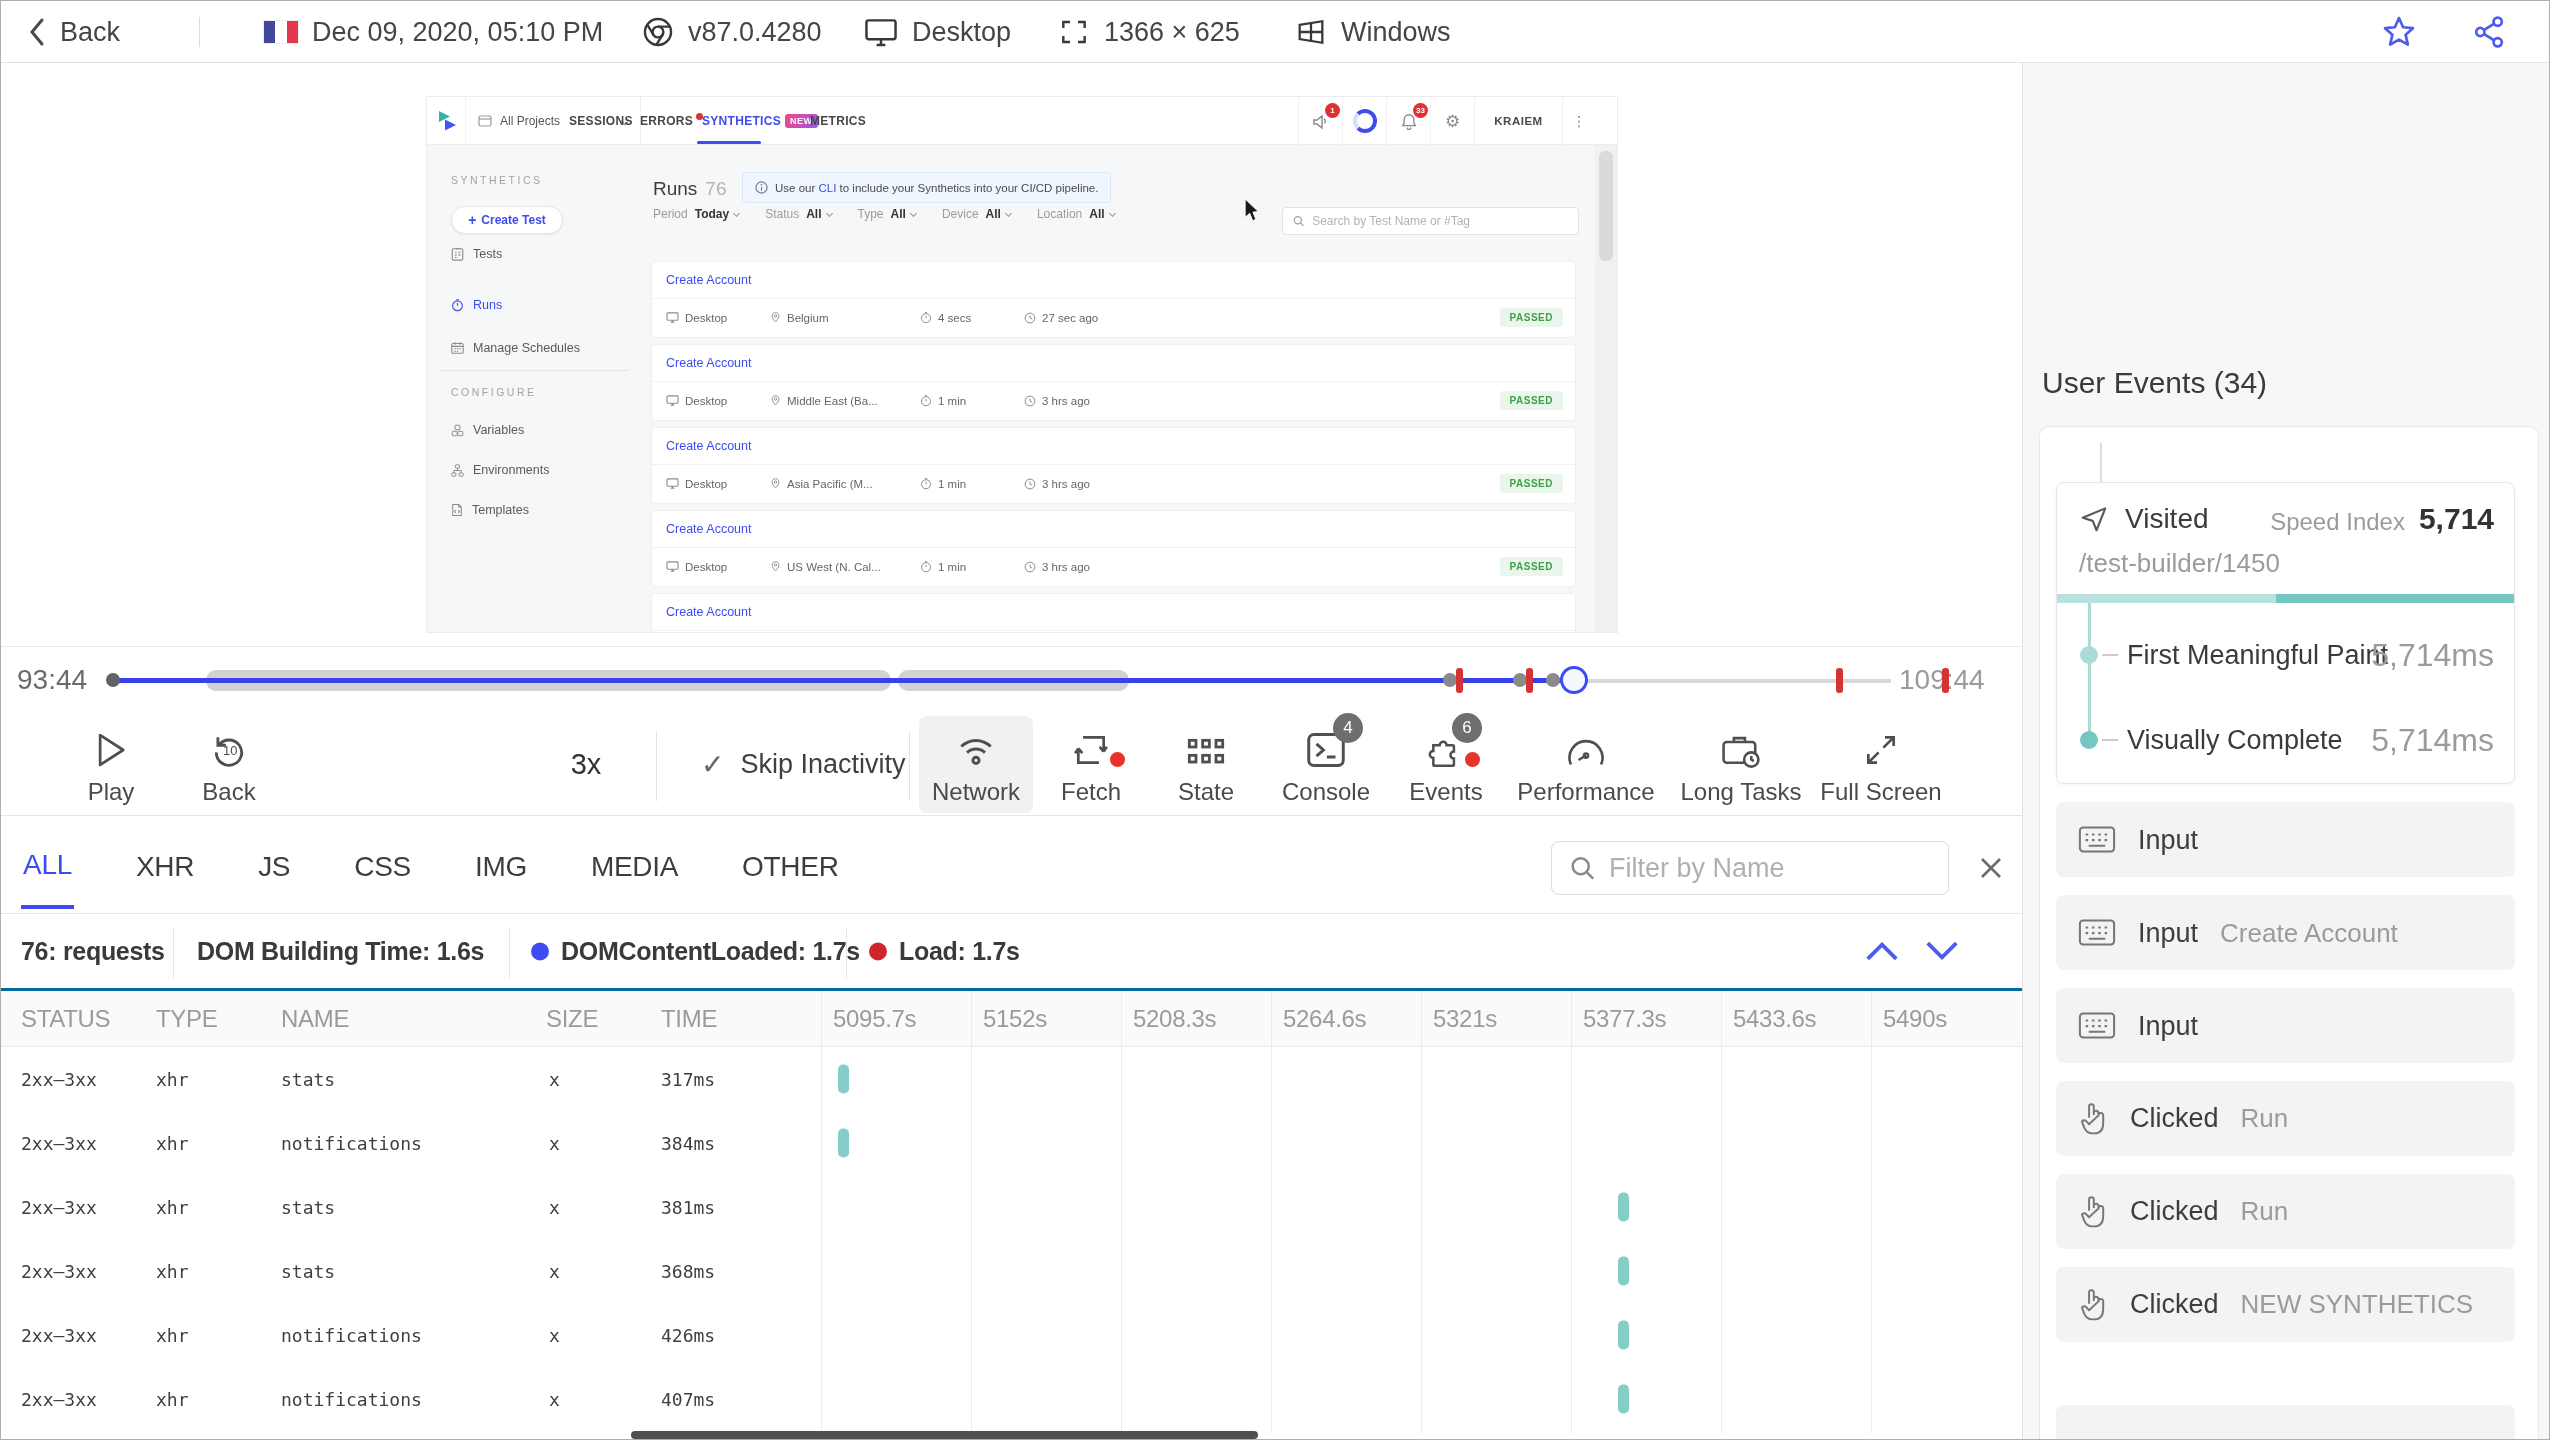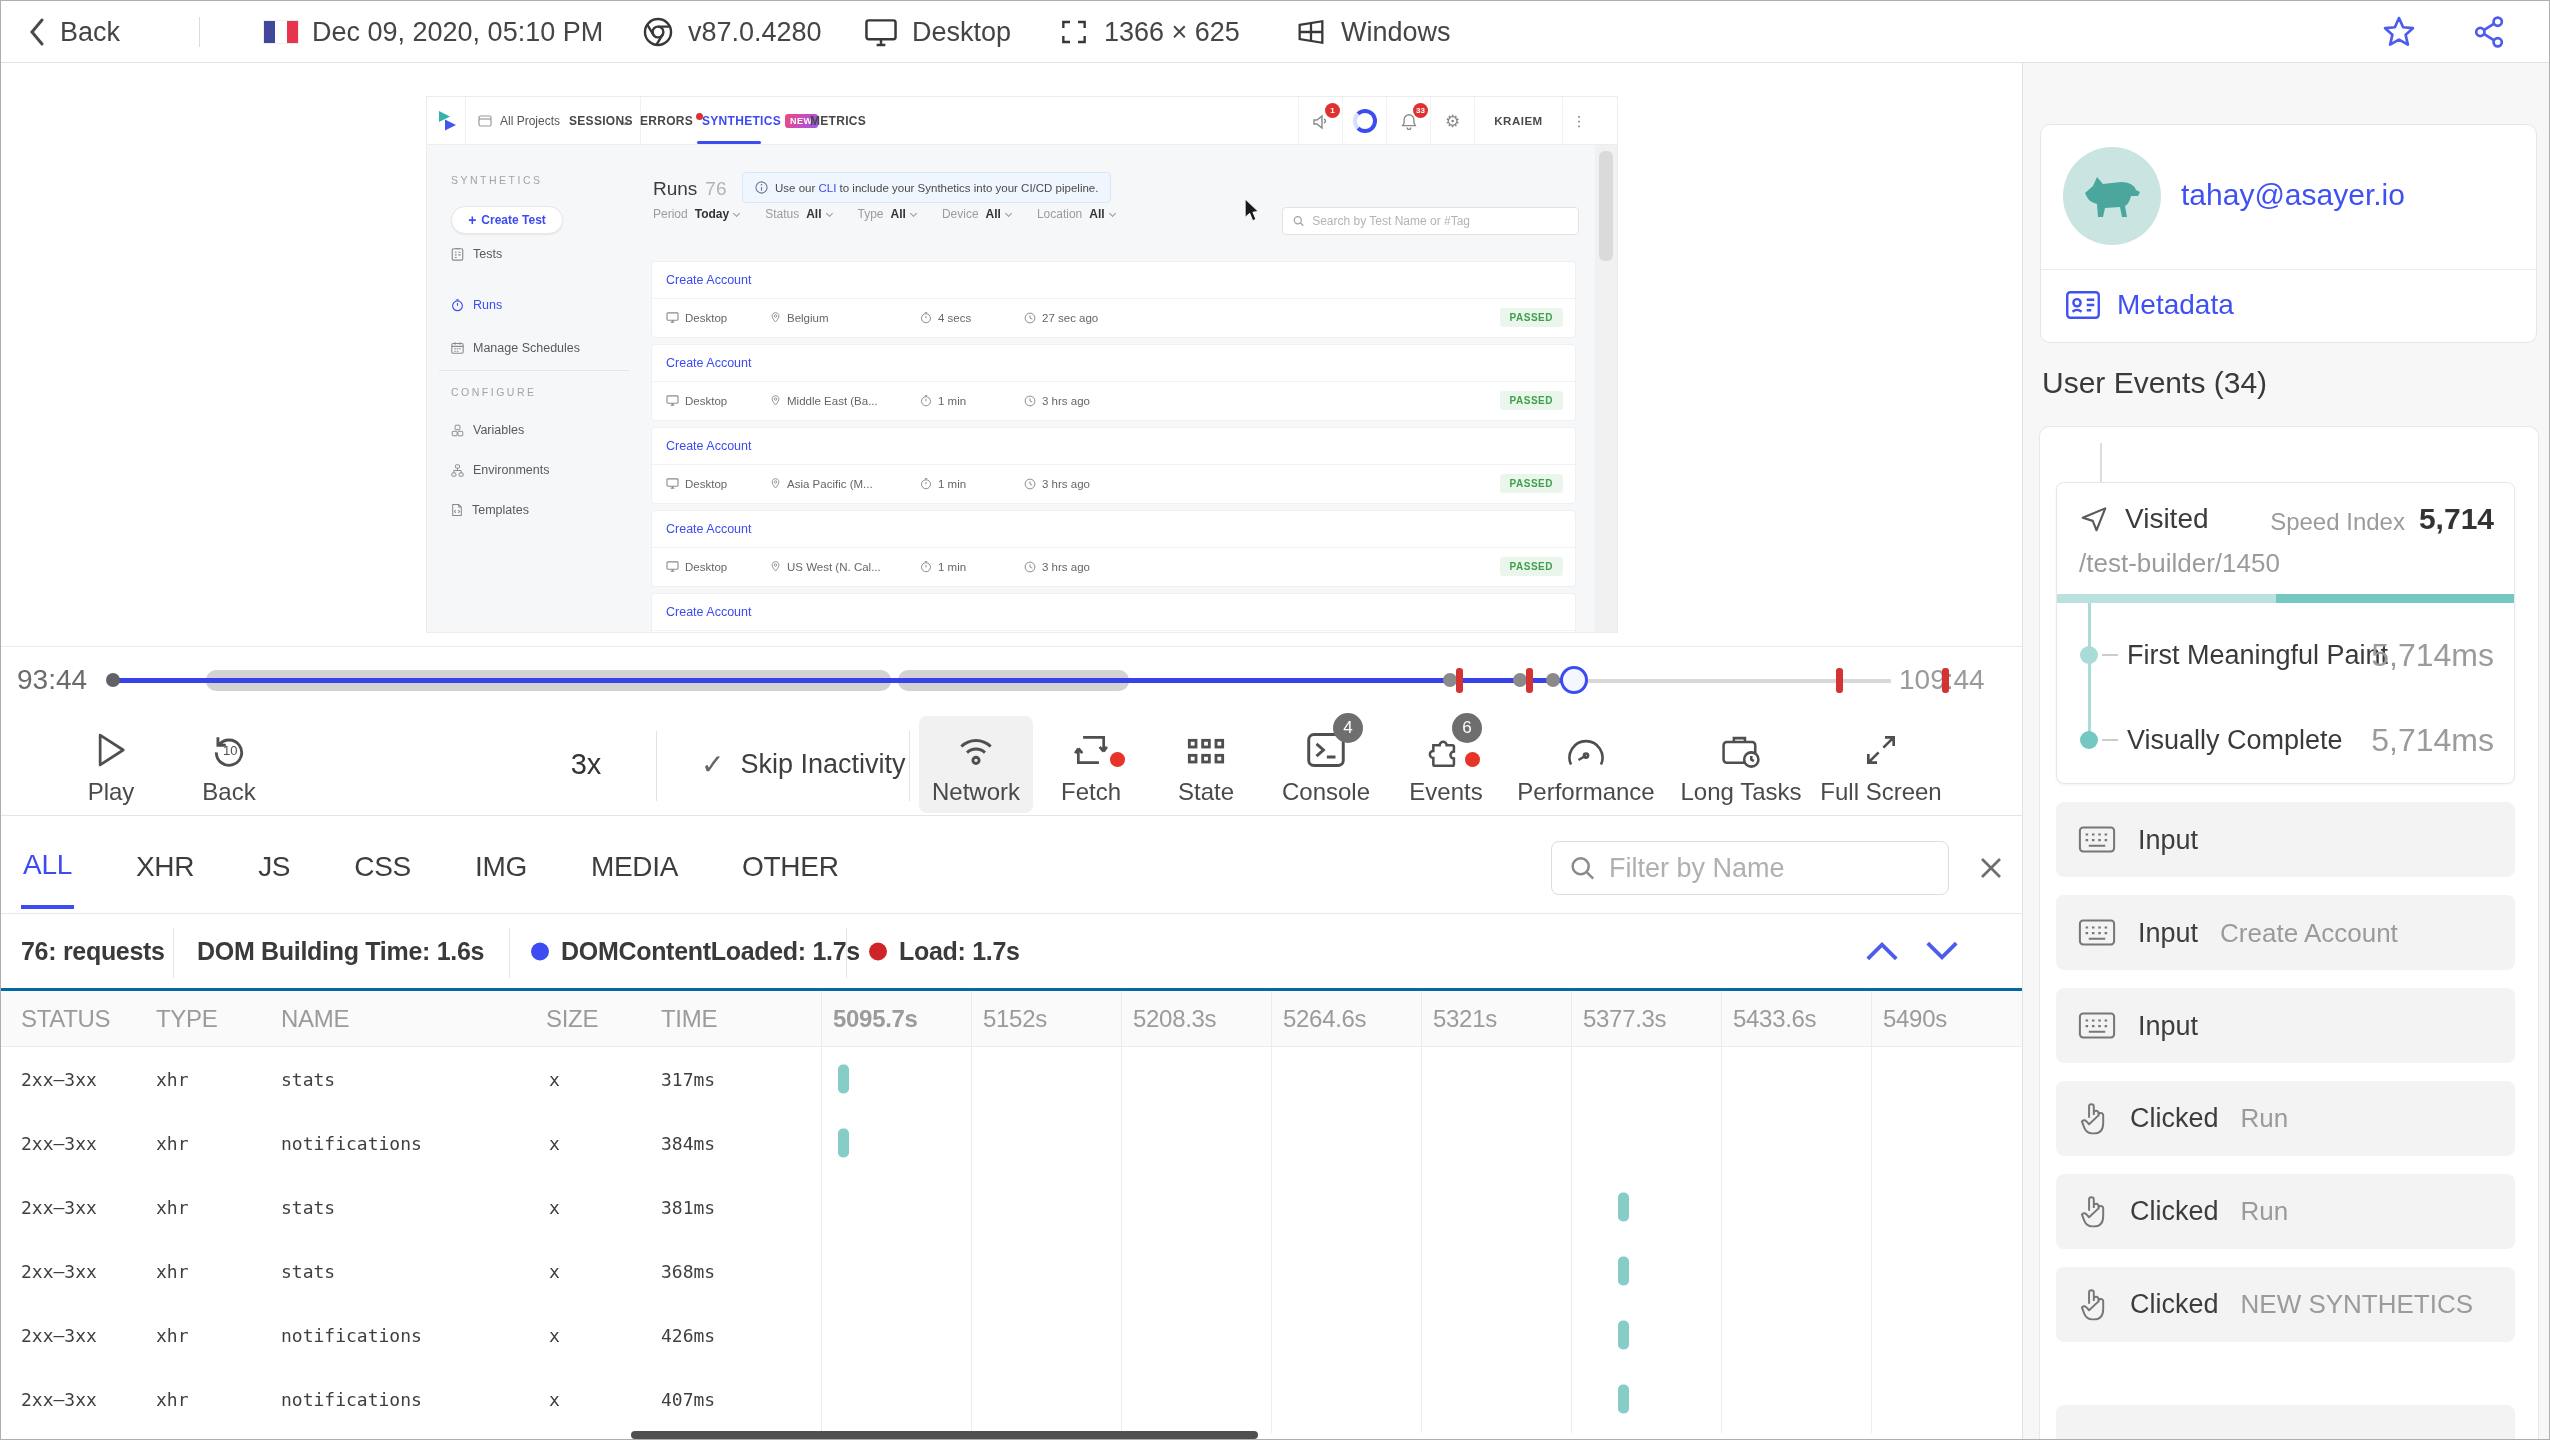--- a/index.html
+++ b/index.html
@@ -718,21 +718,21 @@
         </svg>
       </span>
   </div>
 
   <div class="nw-head">
     <span class="nwh" style="left:20px;">STATUS</span>
     <span class="nwh" style="left:155px;">TYPE</span>
     <span class="nwh" style="left:280px;">NAME</span>
     <span class="nwh" style="left:545px;">SIZE</span>
     <span class="nwh" style="left:660px;">TIME</span>
-    <span class="nwh" style="left:832px;font-weight:bold;">5095.7s</span>
+    <span class="nwh" style="left:832px;">5095.7s</span>
     <span class="nwh" style="left:982px;">5152s</span>
     <span class="nwh" style="left:1132px;">5208.3s</span>
     <span class="nwh" style="left:1282px;">5264.6s</span>
     <span class="nwh" style="left:1432px;">5321s</span>
     <span class="nwh" style="left:1582px;">5377.3s</span>
     <span class="nwh" style="left:1732px;">5433.6s</span>
     <span class="nwh" style="left:1882px;">5490s</span>
   </div>
   <div class="gridline" style="left:820px;"></div>
     <div class="gridline" style="left:970px;"></div>
@@ -789,37 +789,20 @@
         <span class="nwc" style="left:155px;">xhr</span>
         <span class="nwc" style="left:280px;">notifications</span>
         <span class="nwc" style="left:548px;">x</span>
         <span class="nwc" style="left:660px;">407ms</span>
         <i class="nw-bar" id="nwbar5" style="left: 1616.8px;"></i>
     </div>
   </div>
   <div class="nw-hscroll"></div>
 
   <div class="sidepanel">
-    <div class="profile-card">
-      <div class="avatar">
-        <svg width="62" height="52" viewBox="0 0 62 50">
-          <path d="M4 22 L12 15 L16 6 L22 13 L40 11 Q52 11 55 19 L59 21 L57 25 L50 25 Q48 33 44 35 L46 46 L41 46 L39 36 L24 37 L22 46 L17 46 L16 33 Q8 31 6 26 Z" fill="#4ba69e"></path>
-          </svg>
-      </div>
-      <span class="email">tahay@asayer.io</span>
-      <div class="pc-div"></div>
-      <div class="meta-row">
-        <svg width="36" height="30" viewBox="0 0 24 20" fill="none" stroke="#3f51f2" stroke-width="1.6">
-          <rect x="1.5" y="1.5" width="21" height="17" rx="2"></rect>
-            <circle cx="8" cy="8.5" r="2.4"></circle>
-            <path d="M5 14.5 q3 -2.5 6 0 M14.5 6.5 h5 M14.5 10 h5 M14.5 13.5 h3"></path>
-          </svg>
-        <span>Metadata</span>
-      </div>
-    </div>
     <div class="ue-title">User Events (34)</div>
 
     <div class="events-panel">
       <div class="ev-connector"></div>
 
       <div class="visited-card">
         <div class="vc-title">
           <svg width="30" height="30" viewBox="0 0 24 24" fill="none" stroke="#5a5a5a" stroke-width="1.7">
               <path d="M3 11 L21 3.5 L14 21 L11 13.5 Z" stroke-linejoin="round"></path>
             </svg>

